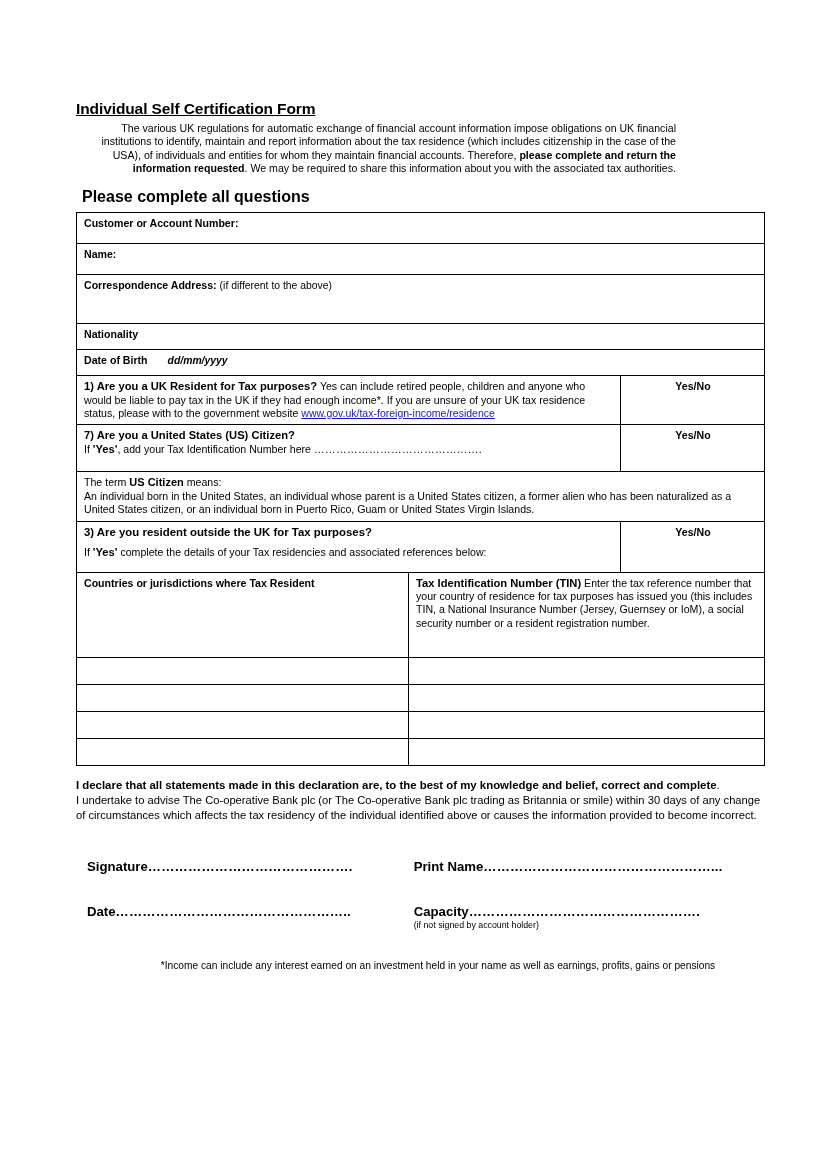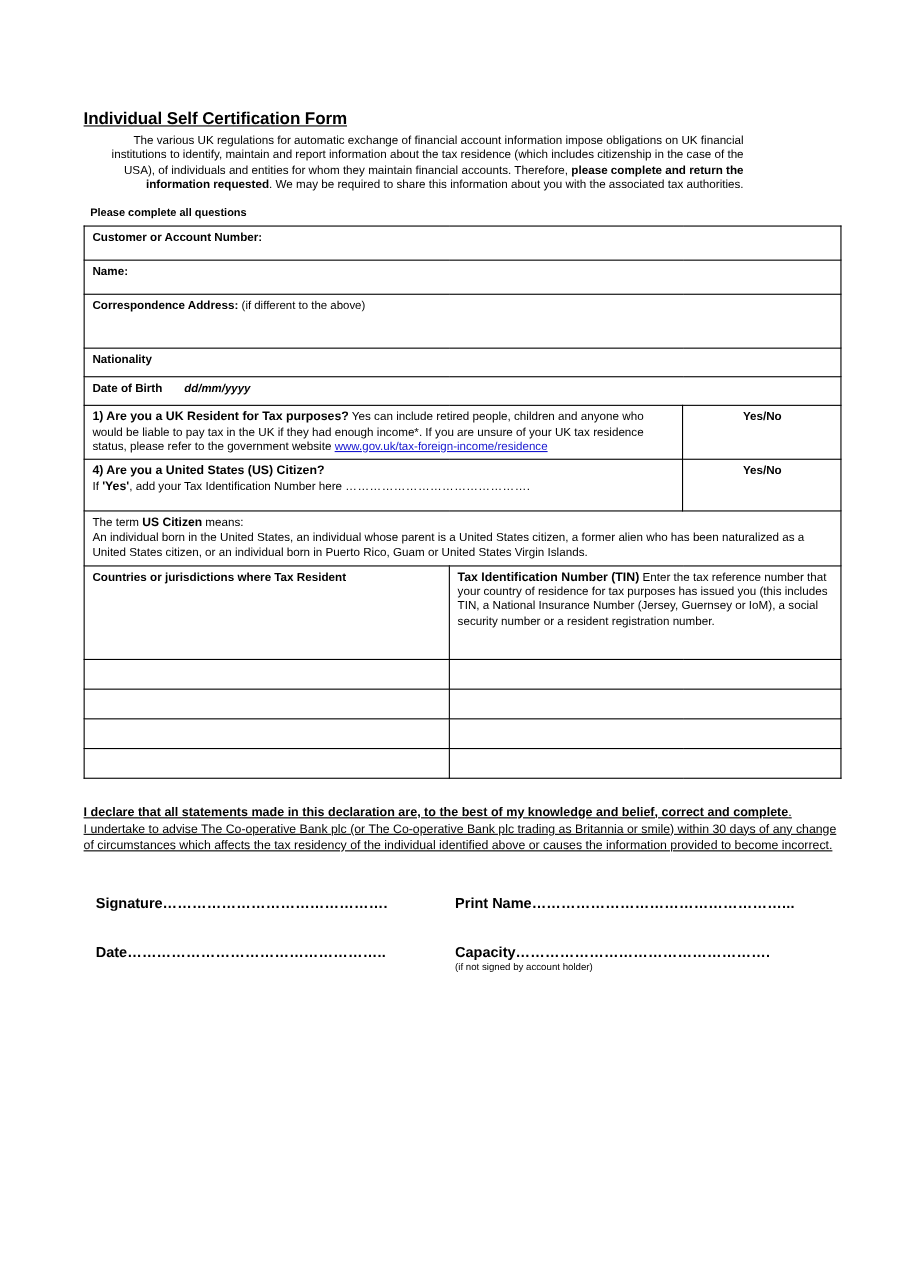--- a/index.html
+++ b/index.html
@@ -40,21 +40,21 @@
   .intro {
     font-size: 10.6px;
     line-height: 13.3px;
     margin: 0;
     width: 600px;
     text-align: right;
   }
   .intro b { font-weight: bold; }
 
   .section-heading {
-    font-size: 10px;
+    font-size: 16px;
     font-weight: bold;
     margin: 13px 0 6px 6px;
   }
 
   
   table.form {
     border-collapse: collapse;
     width: 688px;
     table-layout: fixed;
   }
@@ -122,23 +122,22 @@
   td.tin-head-right {
     font-size: 10.6px;
     line-height: 13.6px;
     vertical-align: top;
   }
   td.tin-head-right b { font-weight: bold; font-size: 11.2px; }
   td.tin-blank { height: 18px; }
 
   
   .declaration {
-    margin-top: 24px;
+    margin-top: 12px;
     width: 688px;
-    text-decoration: underline;
   }
   .decl-bold {
     font-size: 11.4px;
     font-weight: bold;
     line-height: 15px;
     margin: 0;
   }
   .decl-body {
     font-size: 11.2px;
     line-height: 15.3px;
@@ -202,39 +201,46 @@
           <td class="label-cell h-corr" colspan="3"><span>Correspondence Address:</span> <span class="hint">(if different to the above)</span></td>
         </tr>
         <tr>
           <td class="label-cell h-nat" colspan="3">Nationality</td>
         </tr>
         <tr>
           <td class="label-cell h-dob" colspan="3"><span>Date of Birth</span><span class="hint-ital">dd/mm/yyyy</span></td>
         </tr>
 
         <tr>
-          <td class="q-cell" colspan="2"><b>1) Are you a UK Resident for Tax purposes?</b><span> Yes can include retired people, children and anyone who would be liable to pay tax in the UK if they had enough income*. If you are unsure of your UK tax residence status, please refer to the government website  </span><a class="gov-link" href="#">www.gov.uk/tax-foreign-income/residence</a></td>
+          <td class="q-cell" colspan="2"><b>1) Are you a UK Resident for Tax purposes?</b><span> Yes can include retired people, children and anyone who would be liable to pay tax in the UK if they had enough income*. If you are unsure of your UK tax residence status, please with to the government website  </span><a class="gov-link" href="#">www.gov.uk/tax-foreign-income/residence</a></td>
           <td class="yesno">Yes/No</td>
         </tr>
 
         <tr>
           <td class="q-cell" colspan="2" style="height:38px">
-            <b>4) Are you a United States (US) Citizen?</b><br>
+            <b>7) Are you a United States (US) Citizen?</b><br>
             <span>If </span><b>'Yes'</b><span>, add your Tax Identification Number here </span><span class="dots-inline">……………………………………….</span>
           </td>
           <td class="yesno">Yes/No</td>
         </tr>
 
         <tr>
           <td class="def-cell" colspan="3">
             <span>The term </span><b>US Citizen</b><span> means:</span><br>
             <span>An individual born in the United States, an individual whose parent is a United States citizen, a former alien who has been naturalized as a United States citizen, or an individual born in Puerto Rico, Guam or United States Virgin Islands.</span>
           </td>
         </tr>
 
+        <tr>
+          <td class="q-cell" colspan="2" style="height:42px">
+            <span class="q3-head">3) Are you resident outside the UK for Tax purposes?</span>
+            <span class="q3-sub"><span>If </span><b>'Yes'</b><span> complete the details of your Tax residencies and associated references below:</span></span>
+          </td>
+          <td class="yesno">Yes/No</td>
+        </tr>
 
         <tr>
           <td class="tin-head-left" style="height:76px">Countries or jurisdictions where Tax Resident</td>
           <td class="tin-head-right" colspan="2"><b>Tax Identification Number (TIN)</b><span> Enter the tax reference number that your country of residence for tax purposes has issued you (this includes TIN, a National Insurance Number (Jersey, Guernsey or IoM), a social security number or a resident registration number.</span></td>
         </tr>
 
         <tr>
           <td class="tin-blank"></td>
           <td class="tin-blank" colspan="2"></td>
         </tr>
@@ -269,16 +275,17 @@
       </div>
       <div class="sig-row">
         <div class="sig-col-left">
           <div class="sig-line"><span>Date</span><span class="dots">……………………………………………..</span></div>
         </div>
         <div class="sig-col-right">
           <div class="sig-line"><span>Capacity</span><span class="dots">…………………………………………….</span></div>
           <div class="sig-note">(if not signed by account holder)</div>
         </div>
       </div>
+      <div class="footnote">*Income can include any interest earned on an investment held in your name as well as earnings, profits, gains or pensions</div>
     </div>
 
   </div>
 </div>
 
 </body></html>

